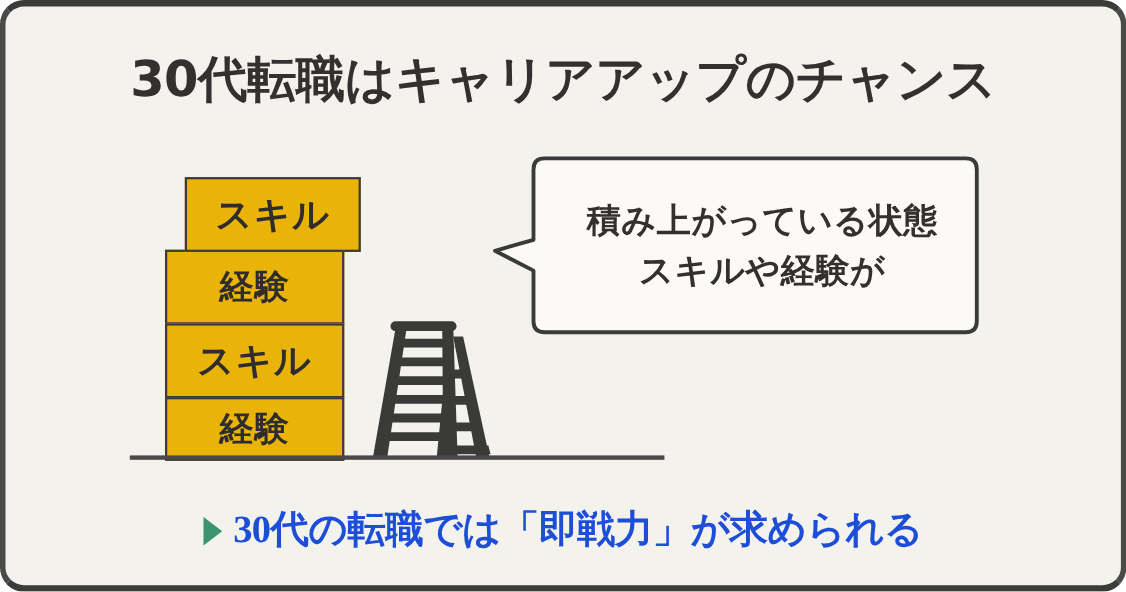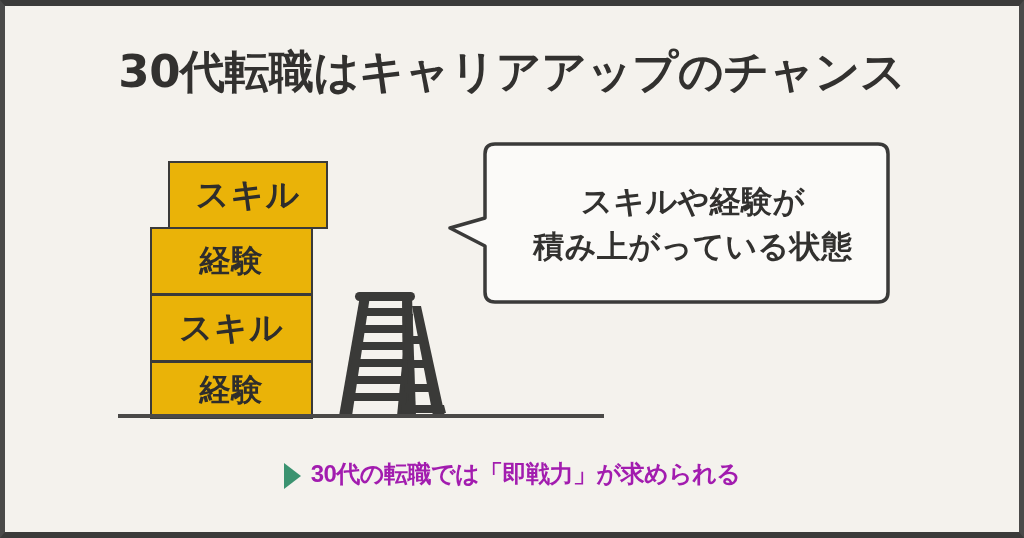--- a/index.html
+++ b/index.html
@@ -18,20 +18,21 @@
     position: relative;
     width: 1024px;
     height: 538px;
     background: #f4f2ed;
     box-sizing: border-box;
     border-top: 6px solid #3b3b3a;
     border-bottom: 6px solid #3b3b3a;
     border-left: 5px solid #4a4a49;
     border-right: 5px solid #4a4a49;
     overflow: hidden;
+    border-radius: 22px;
   }
 
   
   #title {
     position: absolute;
     left: 0;
     top: 36px;
     width: 1014px;
     text-align: center;
     font-size: 45px;
@@ -153,26 +154,26 @@
   #caption-bullet {
     width: 0;
     height: 0;
     border-left: 17px solid #3b9370;
     border-top: 13px solid transparent;
     border-bottom: 13px solid transparent;
     flex: none;
     margin-top: 3px;
   }
   #caption-text {
-    font-size: 24px;
-    font-weight: 700;
-    color: #a21caf;
+    font-size: 35px;
+    font-weight: 700;
+    color: #1d4ed8;
     letter-spacing: -0.5px;
     white-space: nowrap;
-    font-family: Liberation Sans, sans-serif;
+    font-family: Liberation Serif, serif;
   }
 </style>
 </head>
 <body>
 
 <div id="canvas">
 
   <div id="title">30代転職はキャリアアップのチャンス</div>
 
   <div class="stack-box" id="box-skill-top">スキル</div>
@@ -221,22 +222,22 @@
                L 37,152
                Q 37,162 47,162
                L 430,162
                Q 440,162 440,152
                L 440,14
                Q 440,4 430,4
                L 47,4
                Q 37,4 37,14 Z" fill="#fbfaf8" stroke="#3a3a39" stroke-width="3.5" stroke-linejoin="round"></path>
     </svg>
     <div id="bubble-text">
+      <span>積み上がっている状態</span>
       <span>スキルや経験が</span>
-      <span>積み上がっている状態</span>
     </div>
   </div>
 
   <div id="caption">
     <div id="caption-bullet"></div>
     <div id="caption-text">30代の転職では「即戦力」が求められる</div>
   </div>
 
 </div>
 

